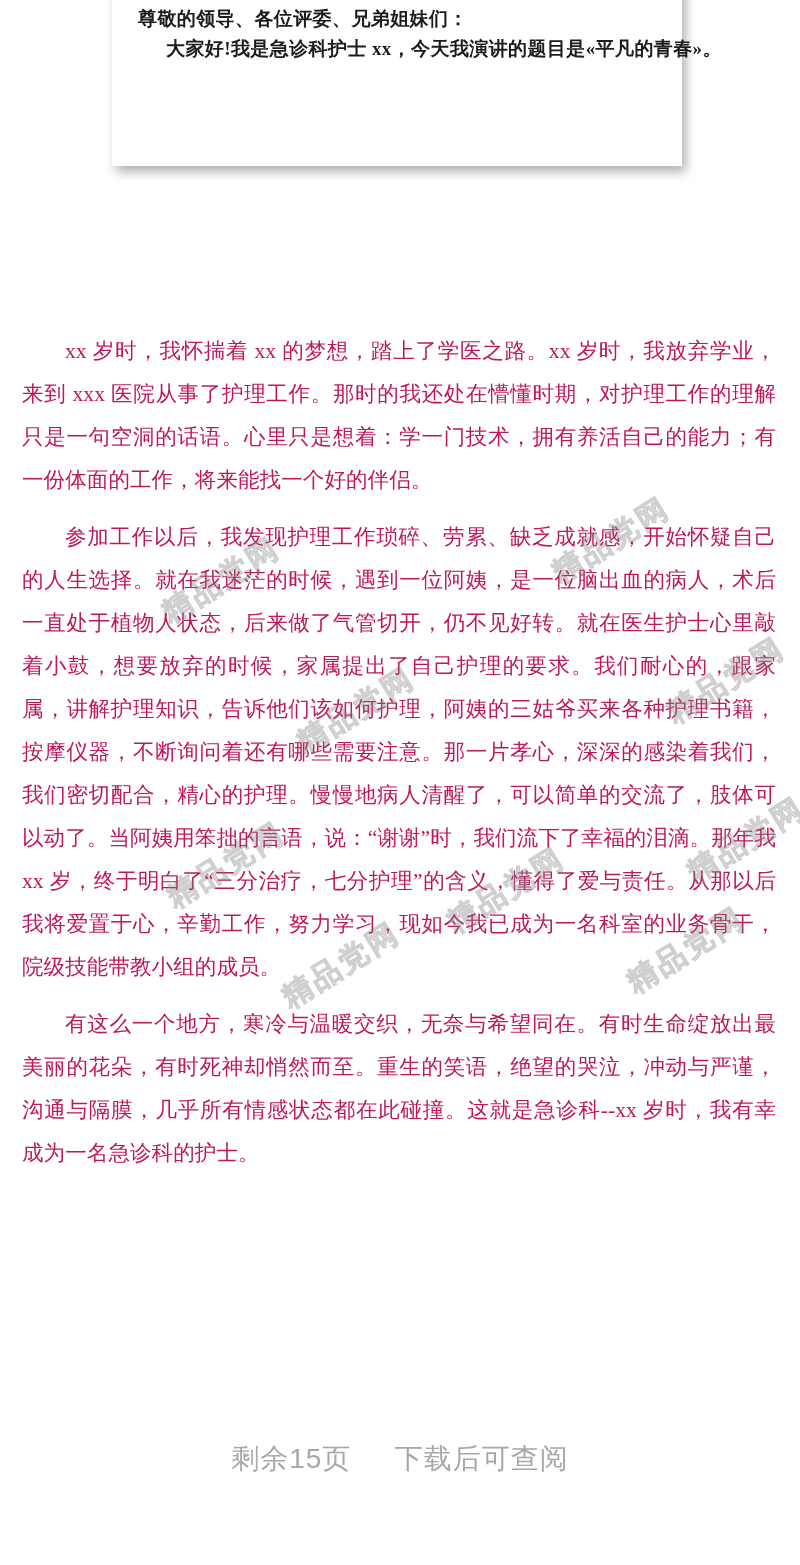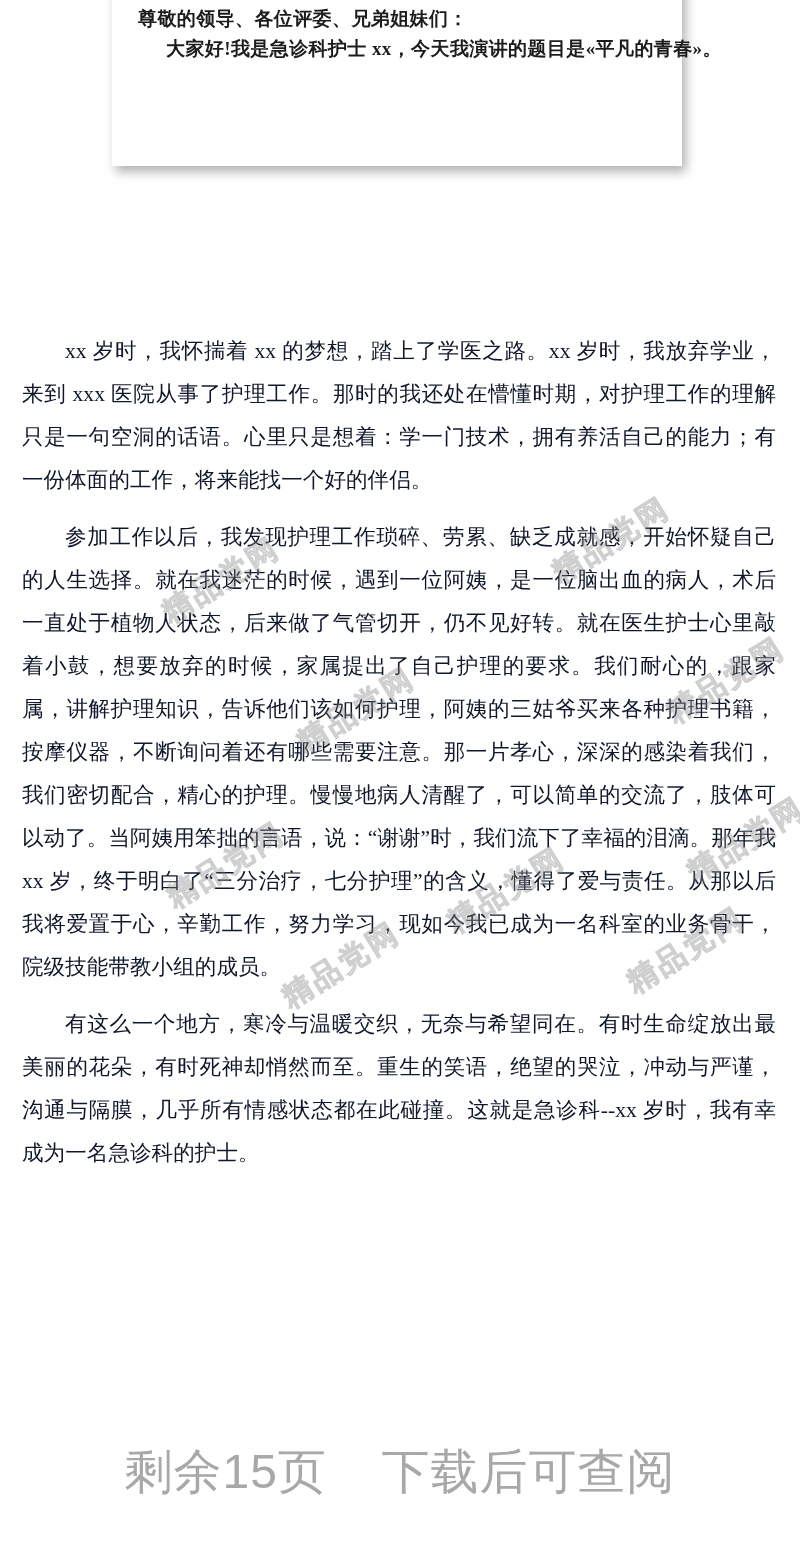--- a/index.html
+++ b/index.html
@@ -49,21 +49,21 @@
     top: 330px;
     width: 800px;
   }
   .para {
     margin: 0 0 14px 0;
     padding: 0 24px 0 22px;
     text-indent: 2em;
     font-family: "Liberation Serif", "DejaVu Serif", serif;
     font-size: 21.5px;
     line-height: 43px;
-    color: #0f172a;
+    color: #be185d;
     text-align: justify;
     text-justify: inter-ideograph;
     letter-spacing: 0.1px;
     word-break: break-all;
   }
 
   
   .wm {
     position: absolute;
     font-family: "Liberation Sans", sans-serif;
@@ -79,21 +79,21 @@
   }
 
   
   #footer {
     position: absolute;
     left: 0;
     top: 1440px;
     width: 800px;
     text-align: center;
     font-family: "Liberation Sans", "DejaVu Sans", sans-serif;
-    font-size: 48px;
+    font-size: 28px;
     color: #a8a8a8;
     letter-spacing: 1px;
   }
   #footer .gap { display: inline-block; width: 26px; }
 </style>
 </head>
 <body>
 
 <div id="page">
 

